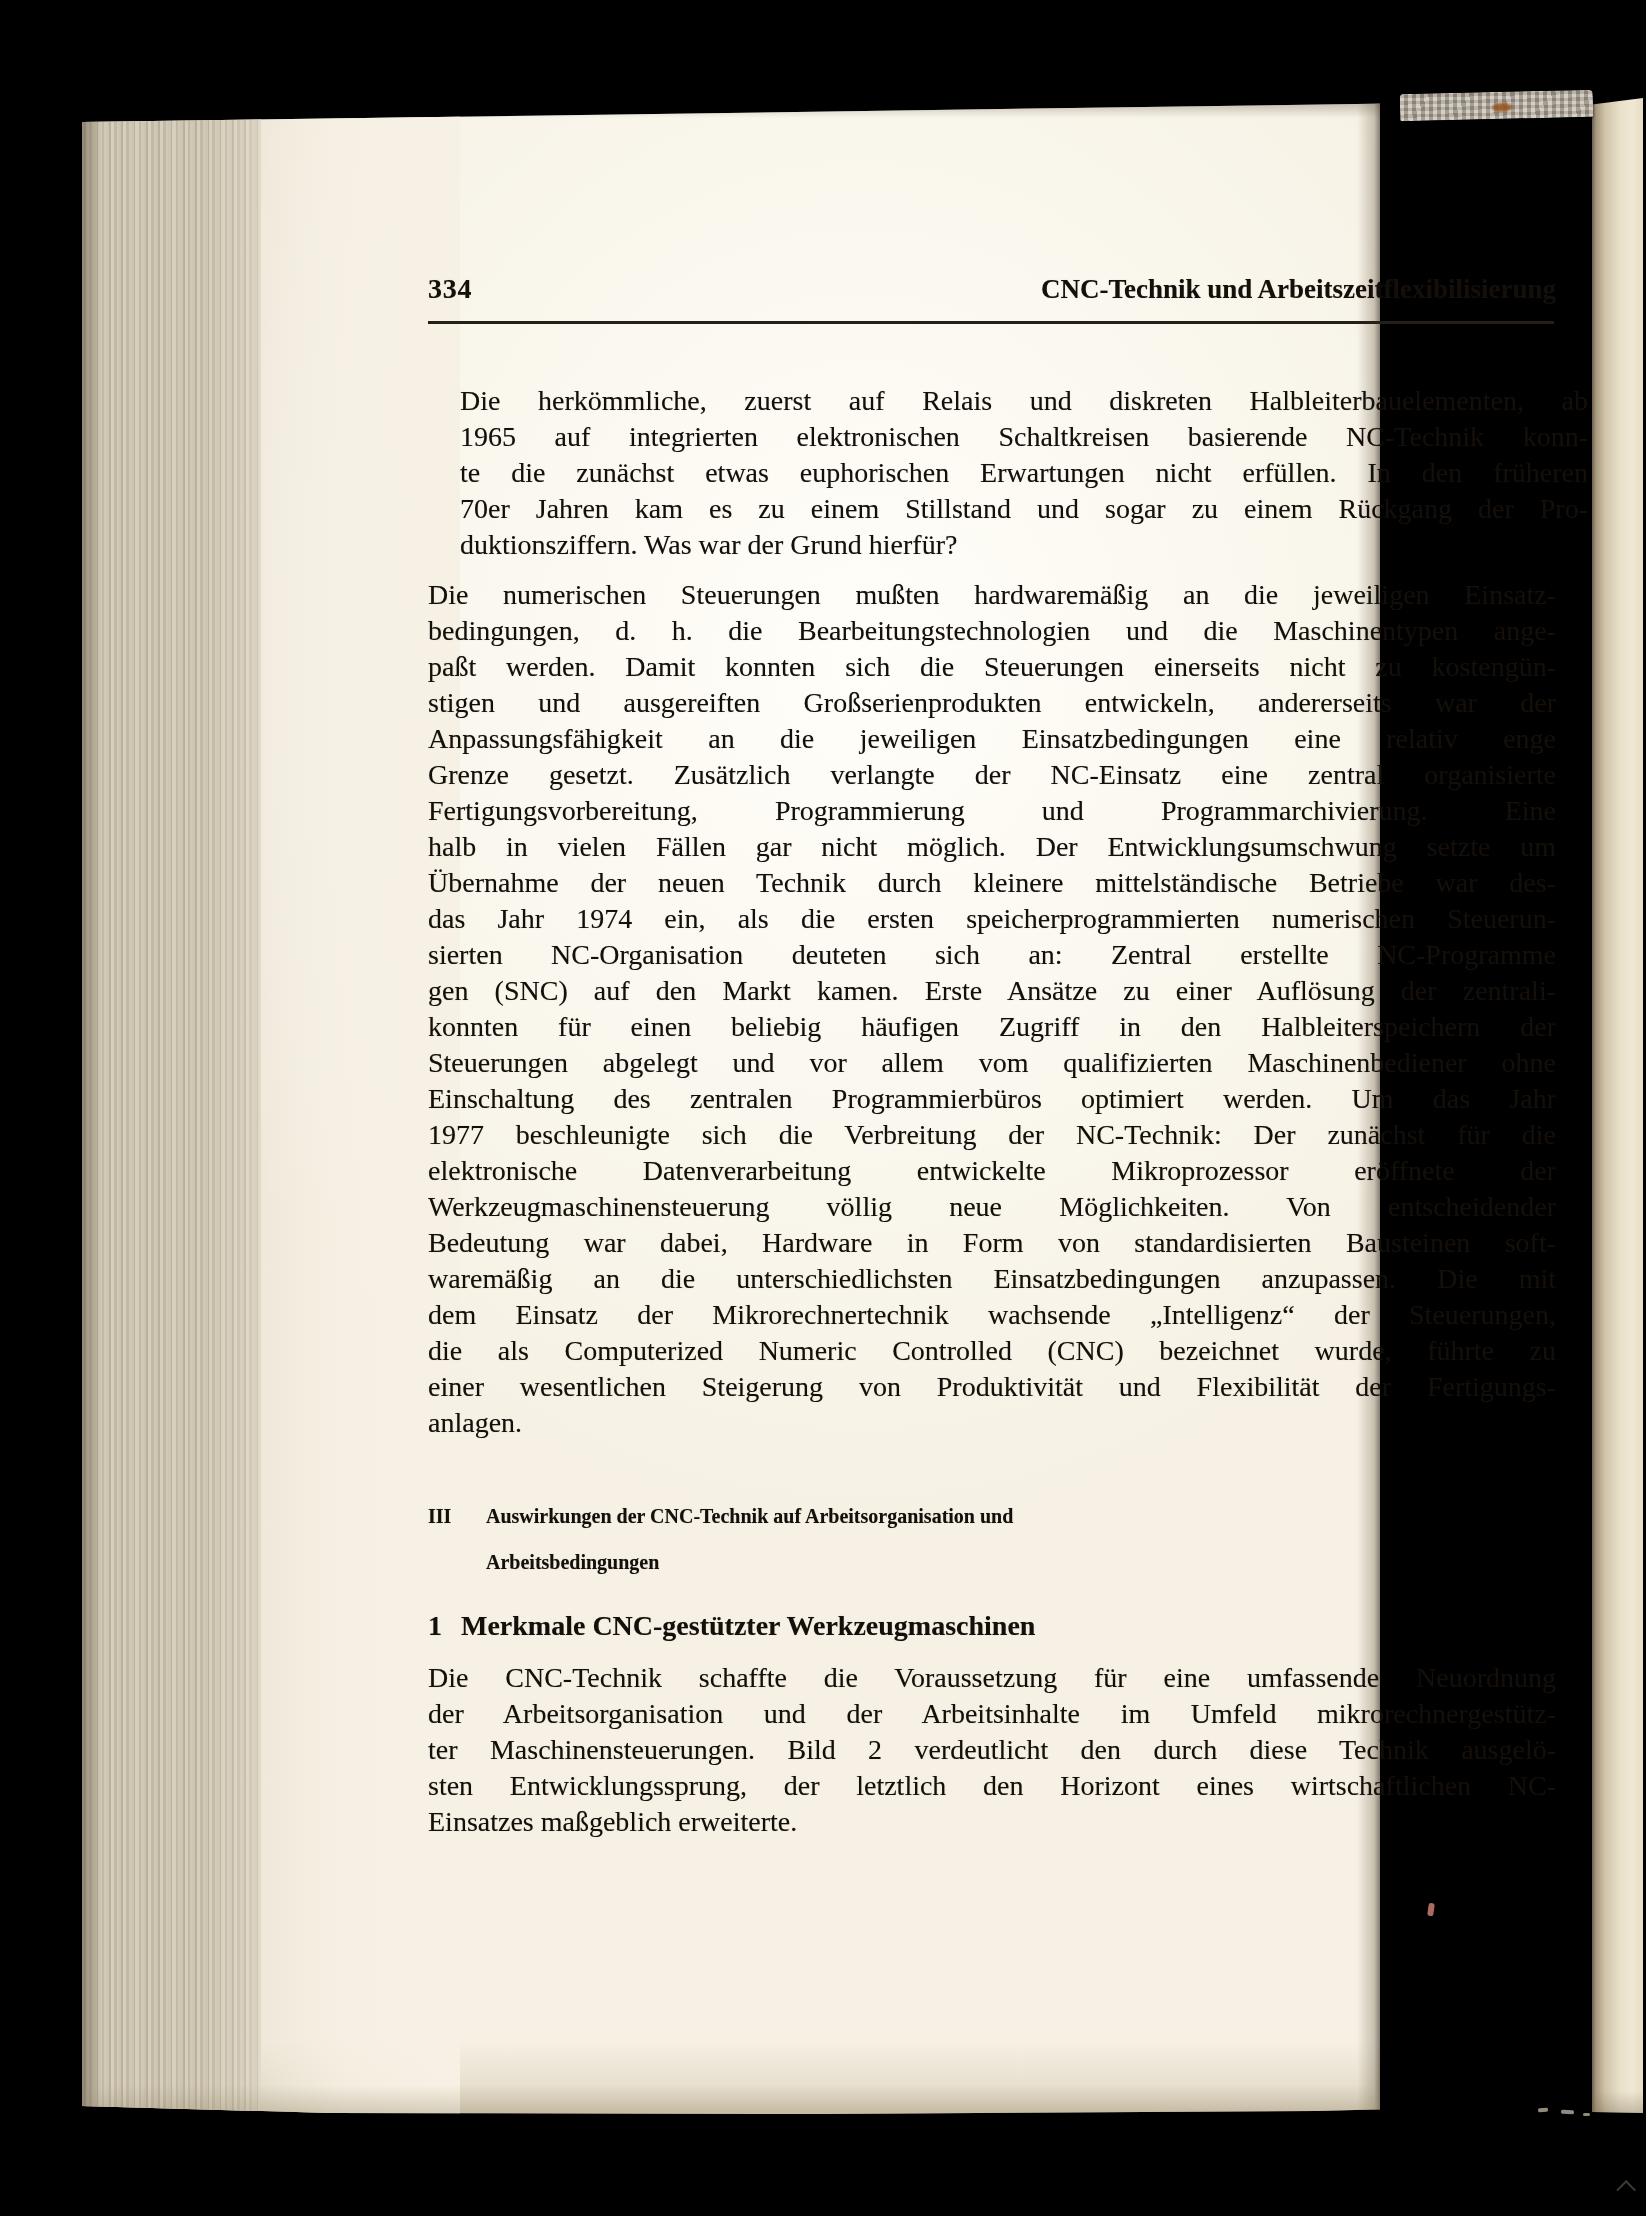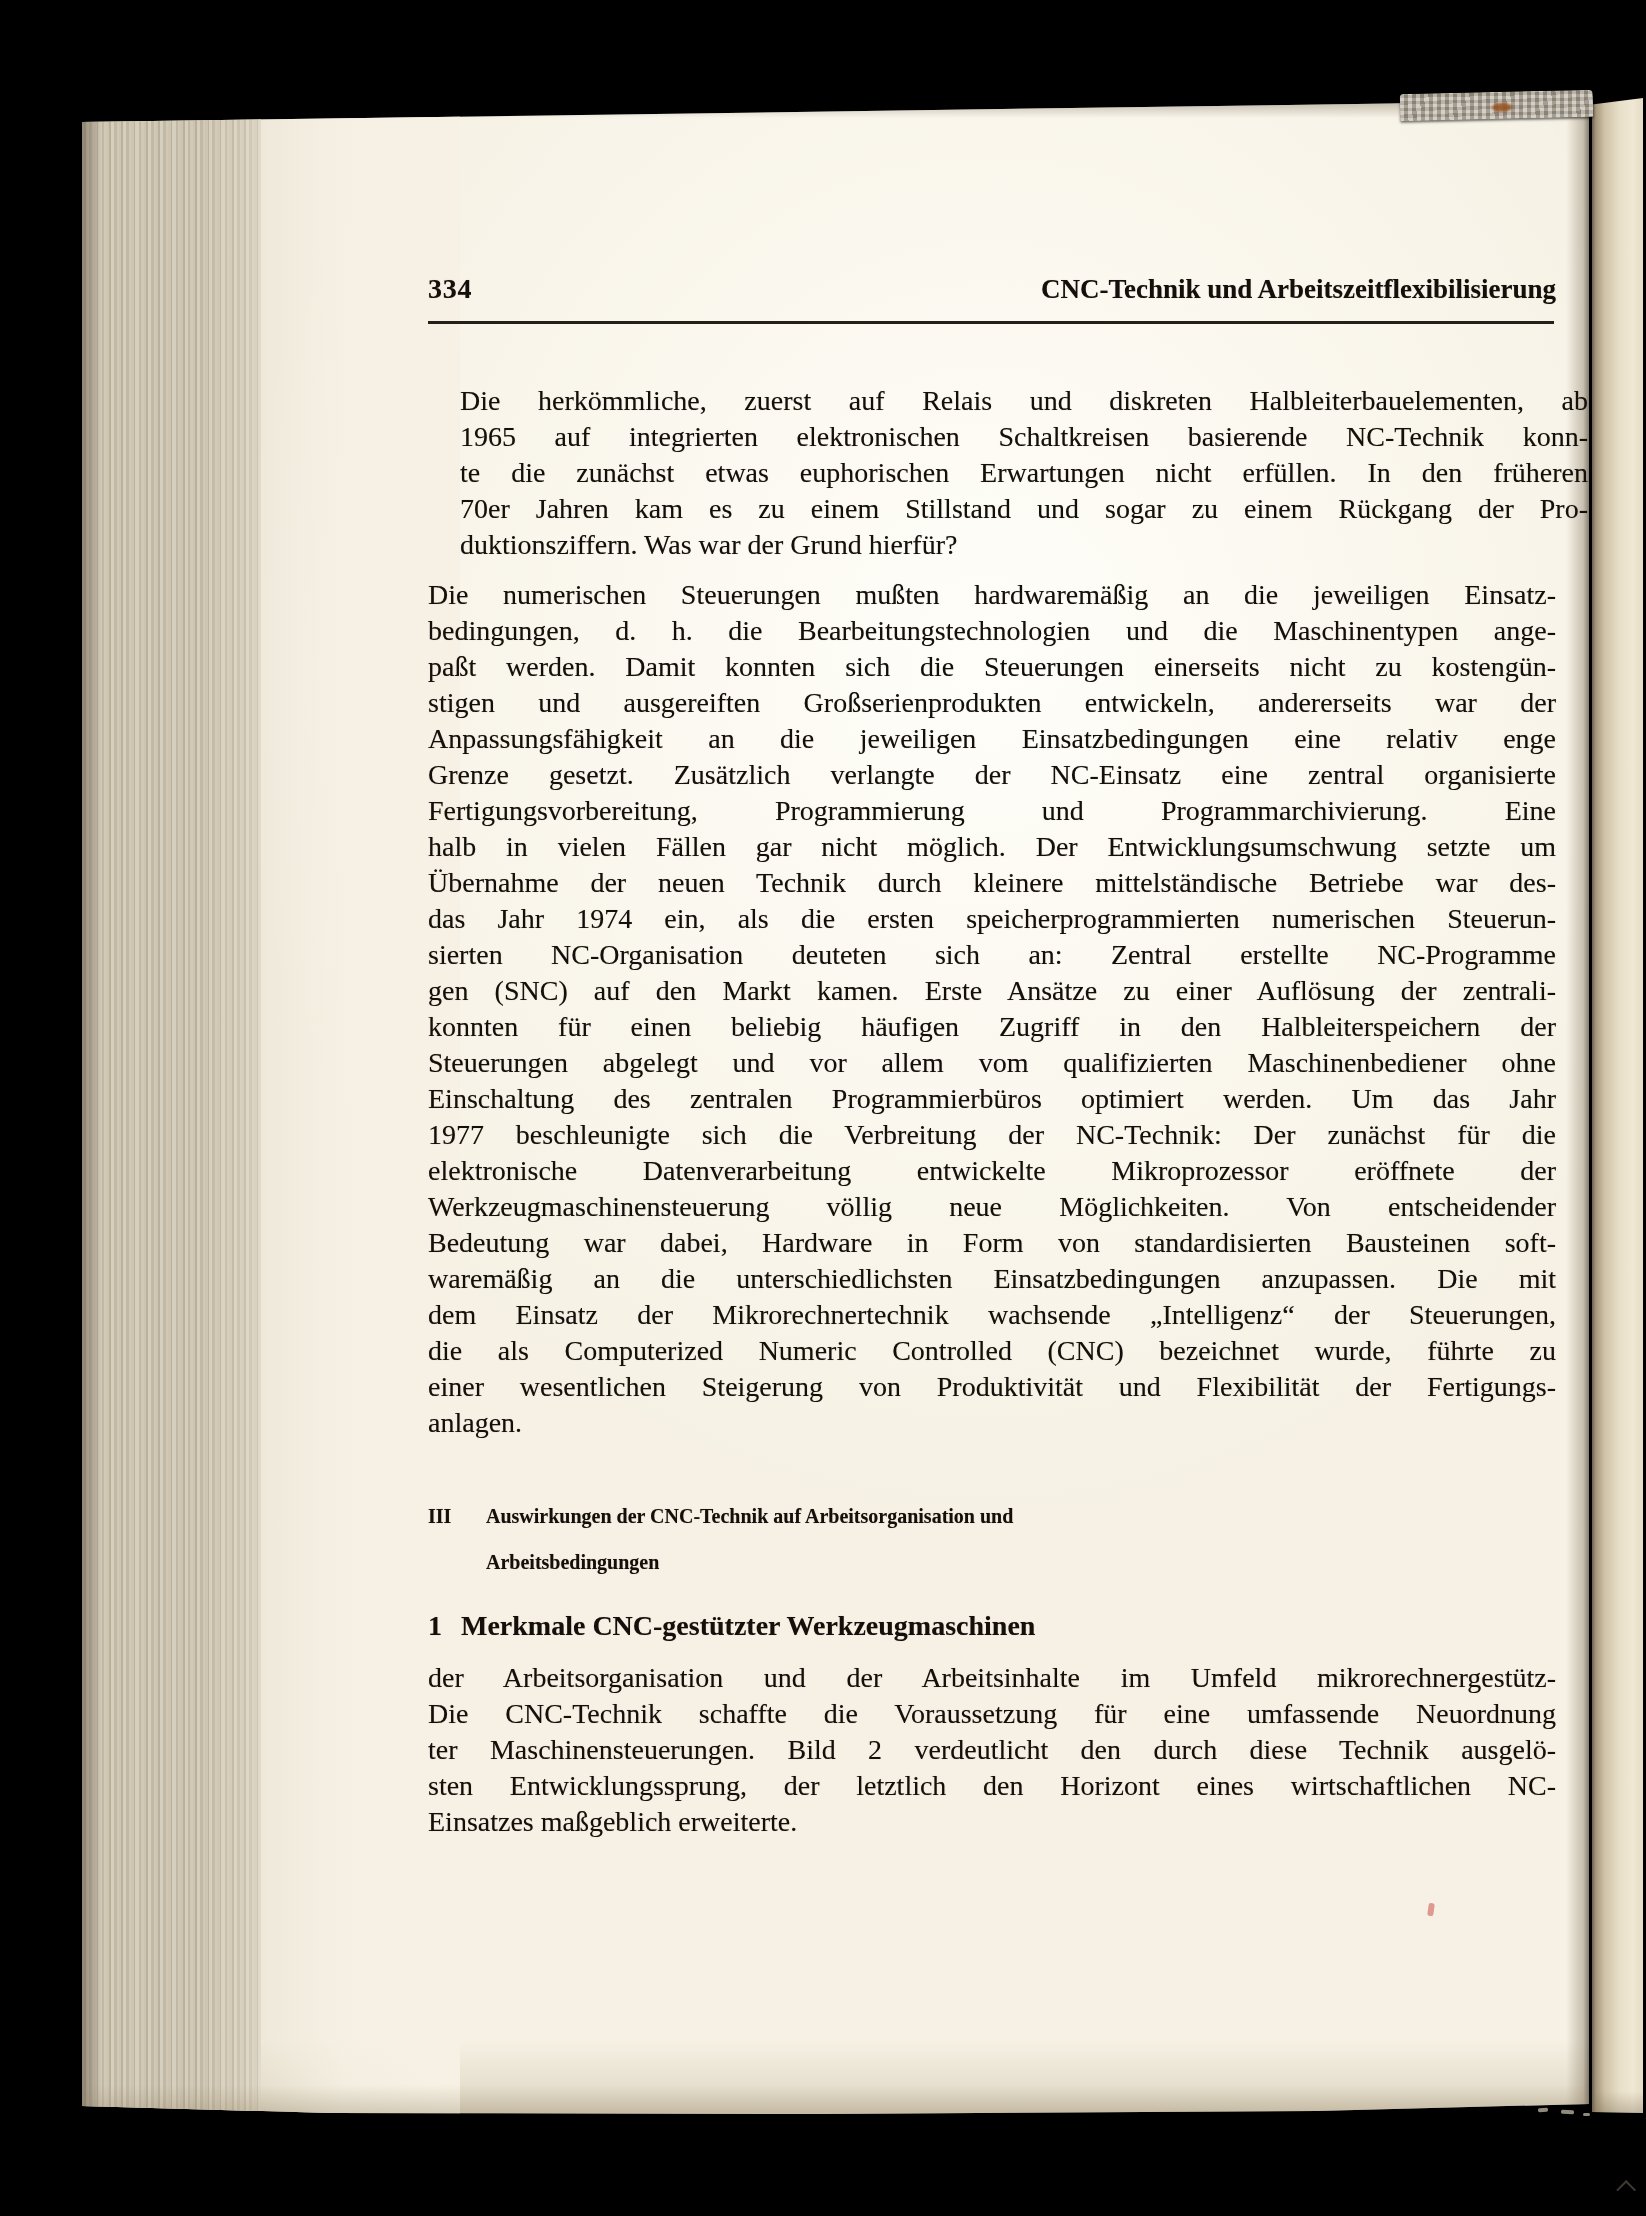--- a/index.html
+++ b/index.html
@@ -14,21 +14,21 @@
   }
   html,body{margin:0;padding:0;background:#000;}
   .screen{
     position:relative;width:1647px;height:2216px;overflow:hidden;
     background:var(--background,#000);
     font-family:"Liberation Serif","DejaVu Serif",serif;
     color:var(--ink,#140f0a);
   }
   
   .page-slab{
-    position:absolute;left:82px;top:97px;width:1507px;height:2021px;
+    position:absolute;left:82px;top:97px;width:1298px;height:2021px;
     background:
       radial-gradient(ellipse 1235px 1400px at 60% 28%, var(--page-highlight,#fffef9) 0%, rgba(255,254,249,0) 62%),
       linear-gradient(0deg, rgba(168,152,120,.33) 0px, rgba(168,152,120,0) 78px),
       linear-gradient(90deg, rgba(160,148,120,.28) 0px, rgba(160,148,120,0) 354px),
       var(--page,#f6f1e4);
     clip-path:polygon(0px 25px,1309px 6.6px,1507px 1.6px,1507px 2007px,1235px 2014px,741px 2017px,247px 2016px,0px 2009px);
   }
   .fore-edge{
     position:absolute;left:0;top:0;bottom:0;width:179px;
     background:
@@ -170,22 +170,22 @@
           <span class="h-text">Arbeitsbedingungen</span>
         </div>
       </div>
 
       <div class="sub-heading">
         <span class="s-num">1</span>
         <span class="s-text">Merkmale CNC-gestützter Werkzeugmaschinen</span>
       </div>
 
       <div class="para para-3">
+          <div class="tline">Die CNC-Technik schaffte die Voraussetzung für eine umfassende Neuordnung</div>
           <div class="tline">der Arbeitsorganisation und der Arbeitsinhalte im Umfeld mikrorechnergestütz-</div>
-          <div class="tline">Die CNC-Technik schaffte die Voraussetzung für eine umfassende Neuordnung</div>
           <div class="tline">ter Maschinensteuerungen. Bild 2 verdeutlicht den durch diese Technik ausgelö-</div>
           <div class="tline">sten Entwicklungssprung, der letztlich den Horizont eines wirtschaftlichen NC-</div>
           <div class="tline para-end">Einsatzes maßgeblich erweiterte.</div>
         </div>
 
     </div>
   </div>
 
   <div class="facing-page"></div>
 

